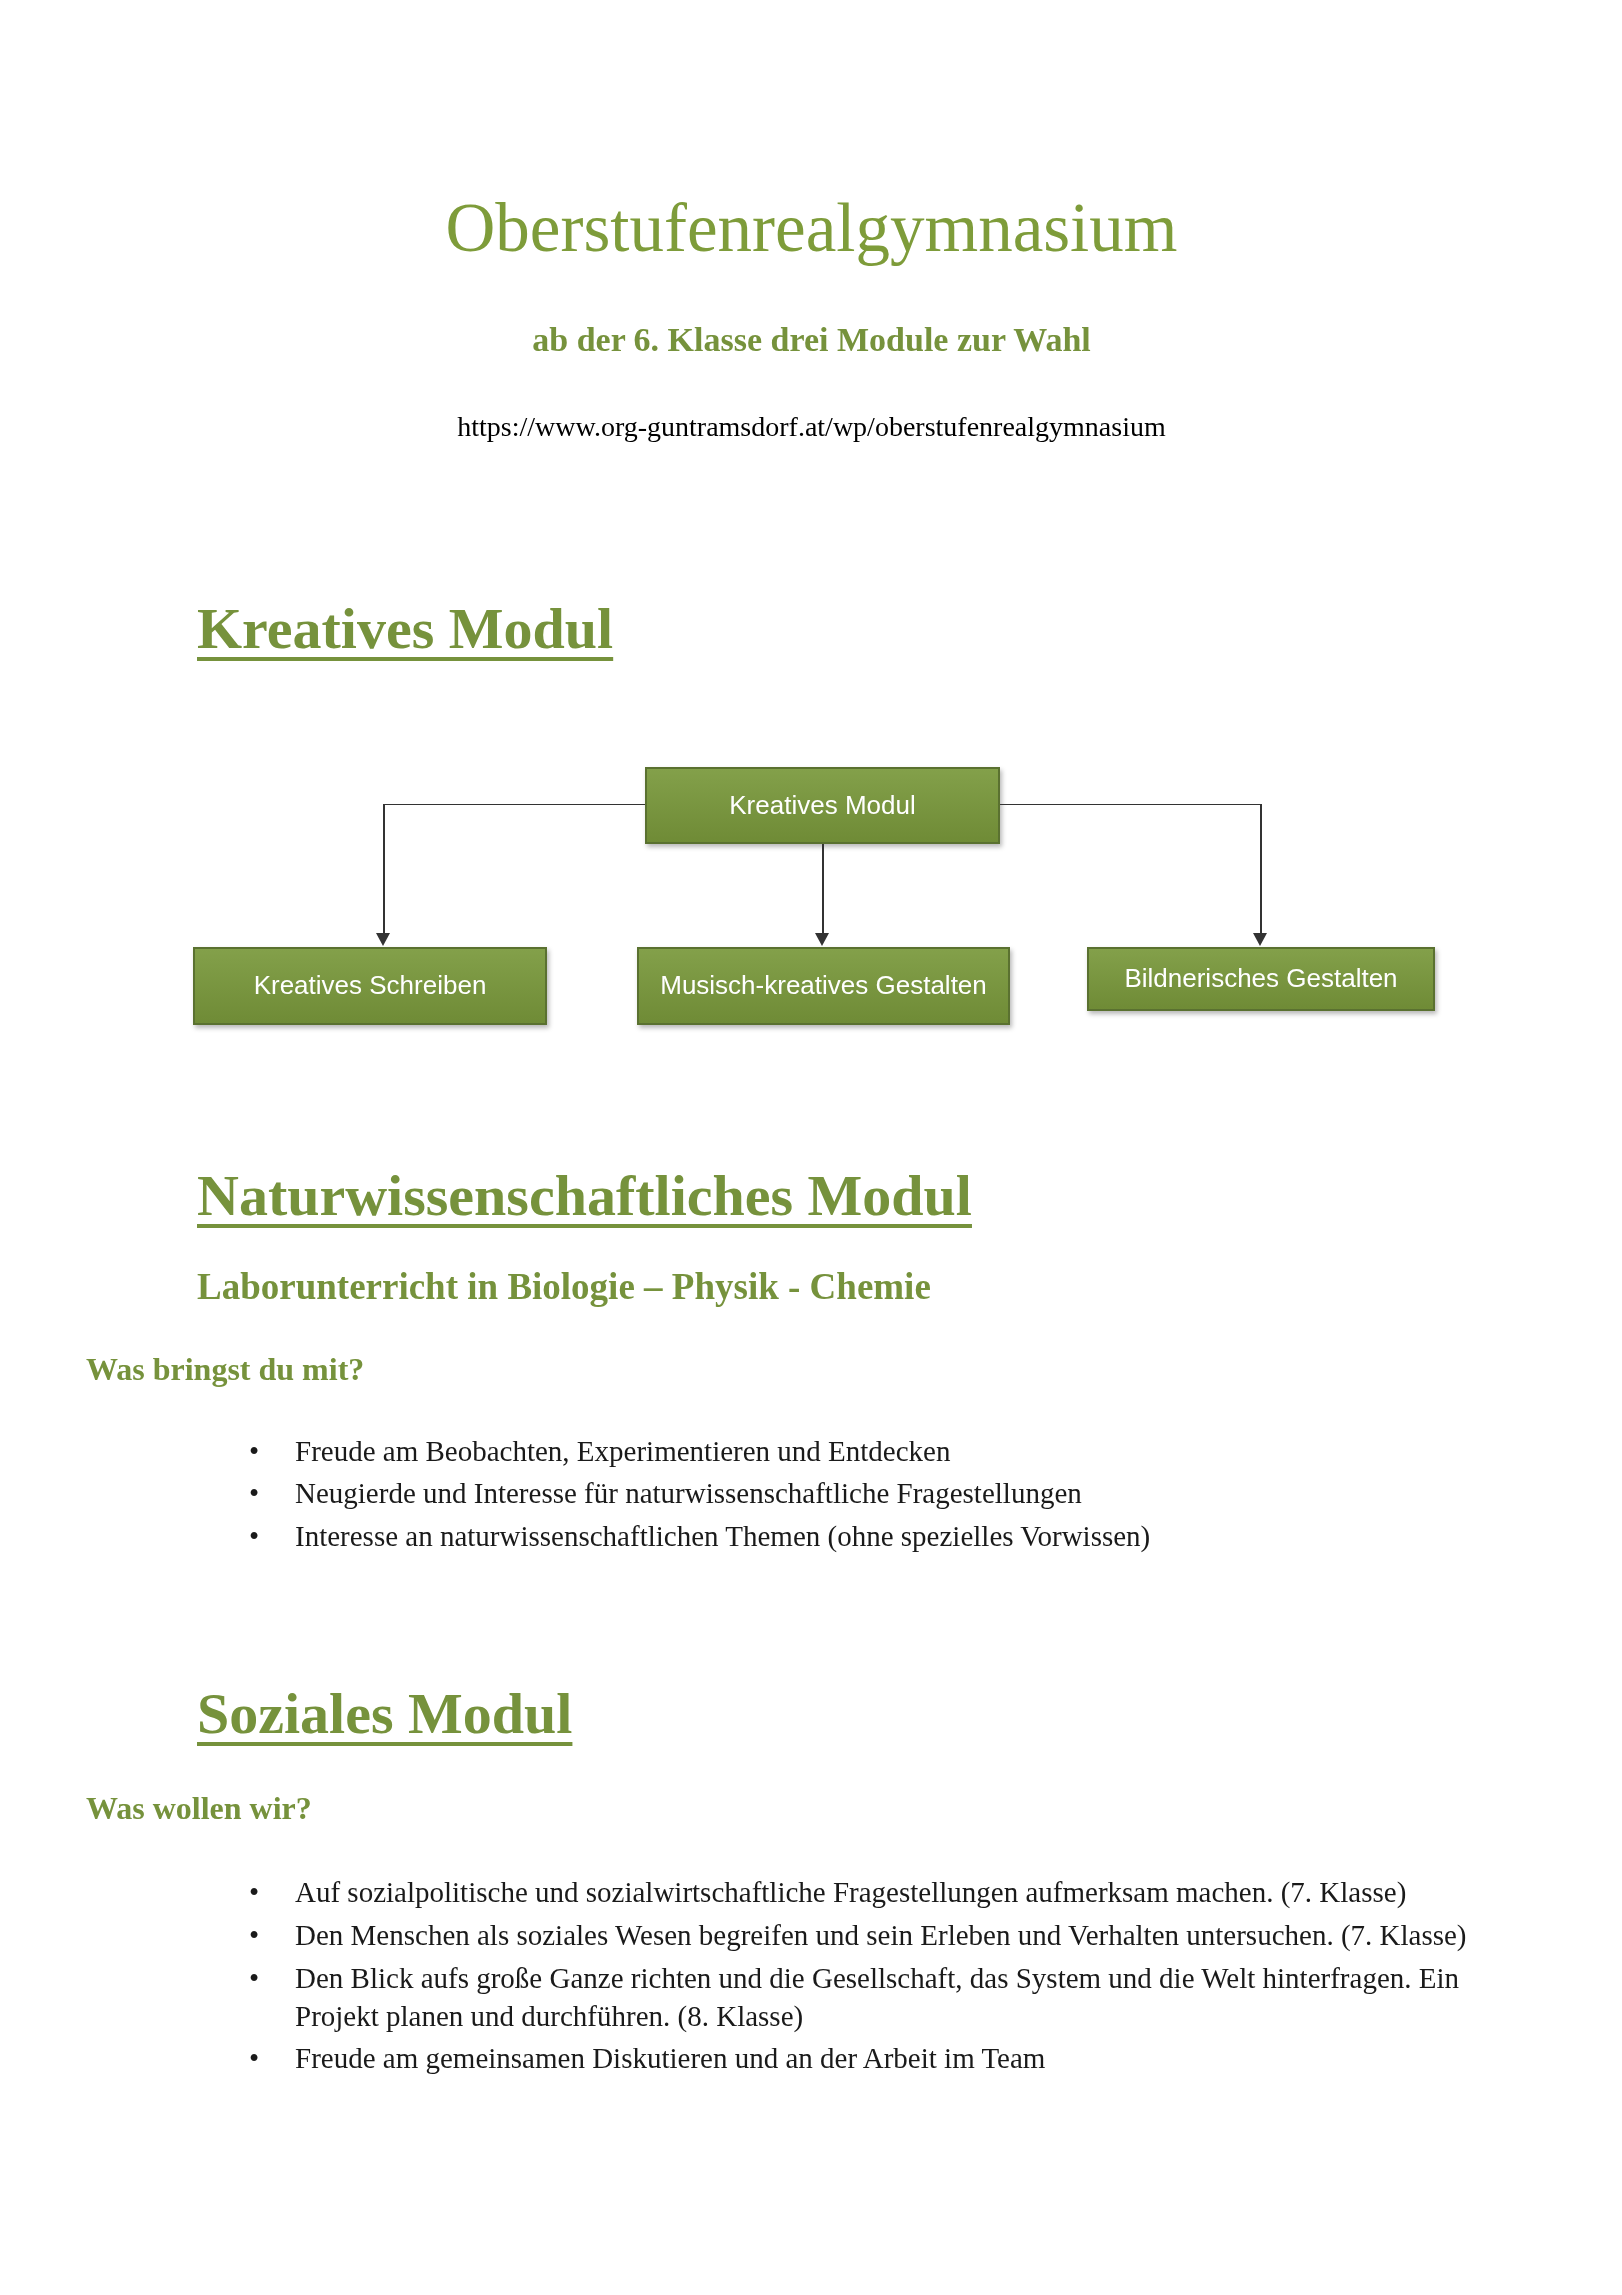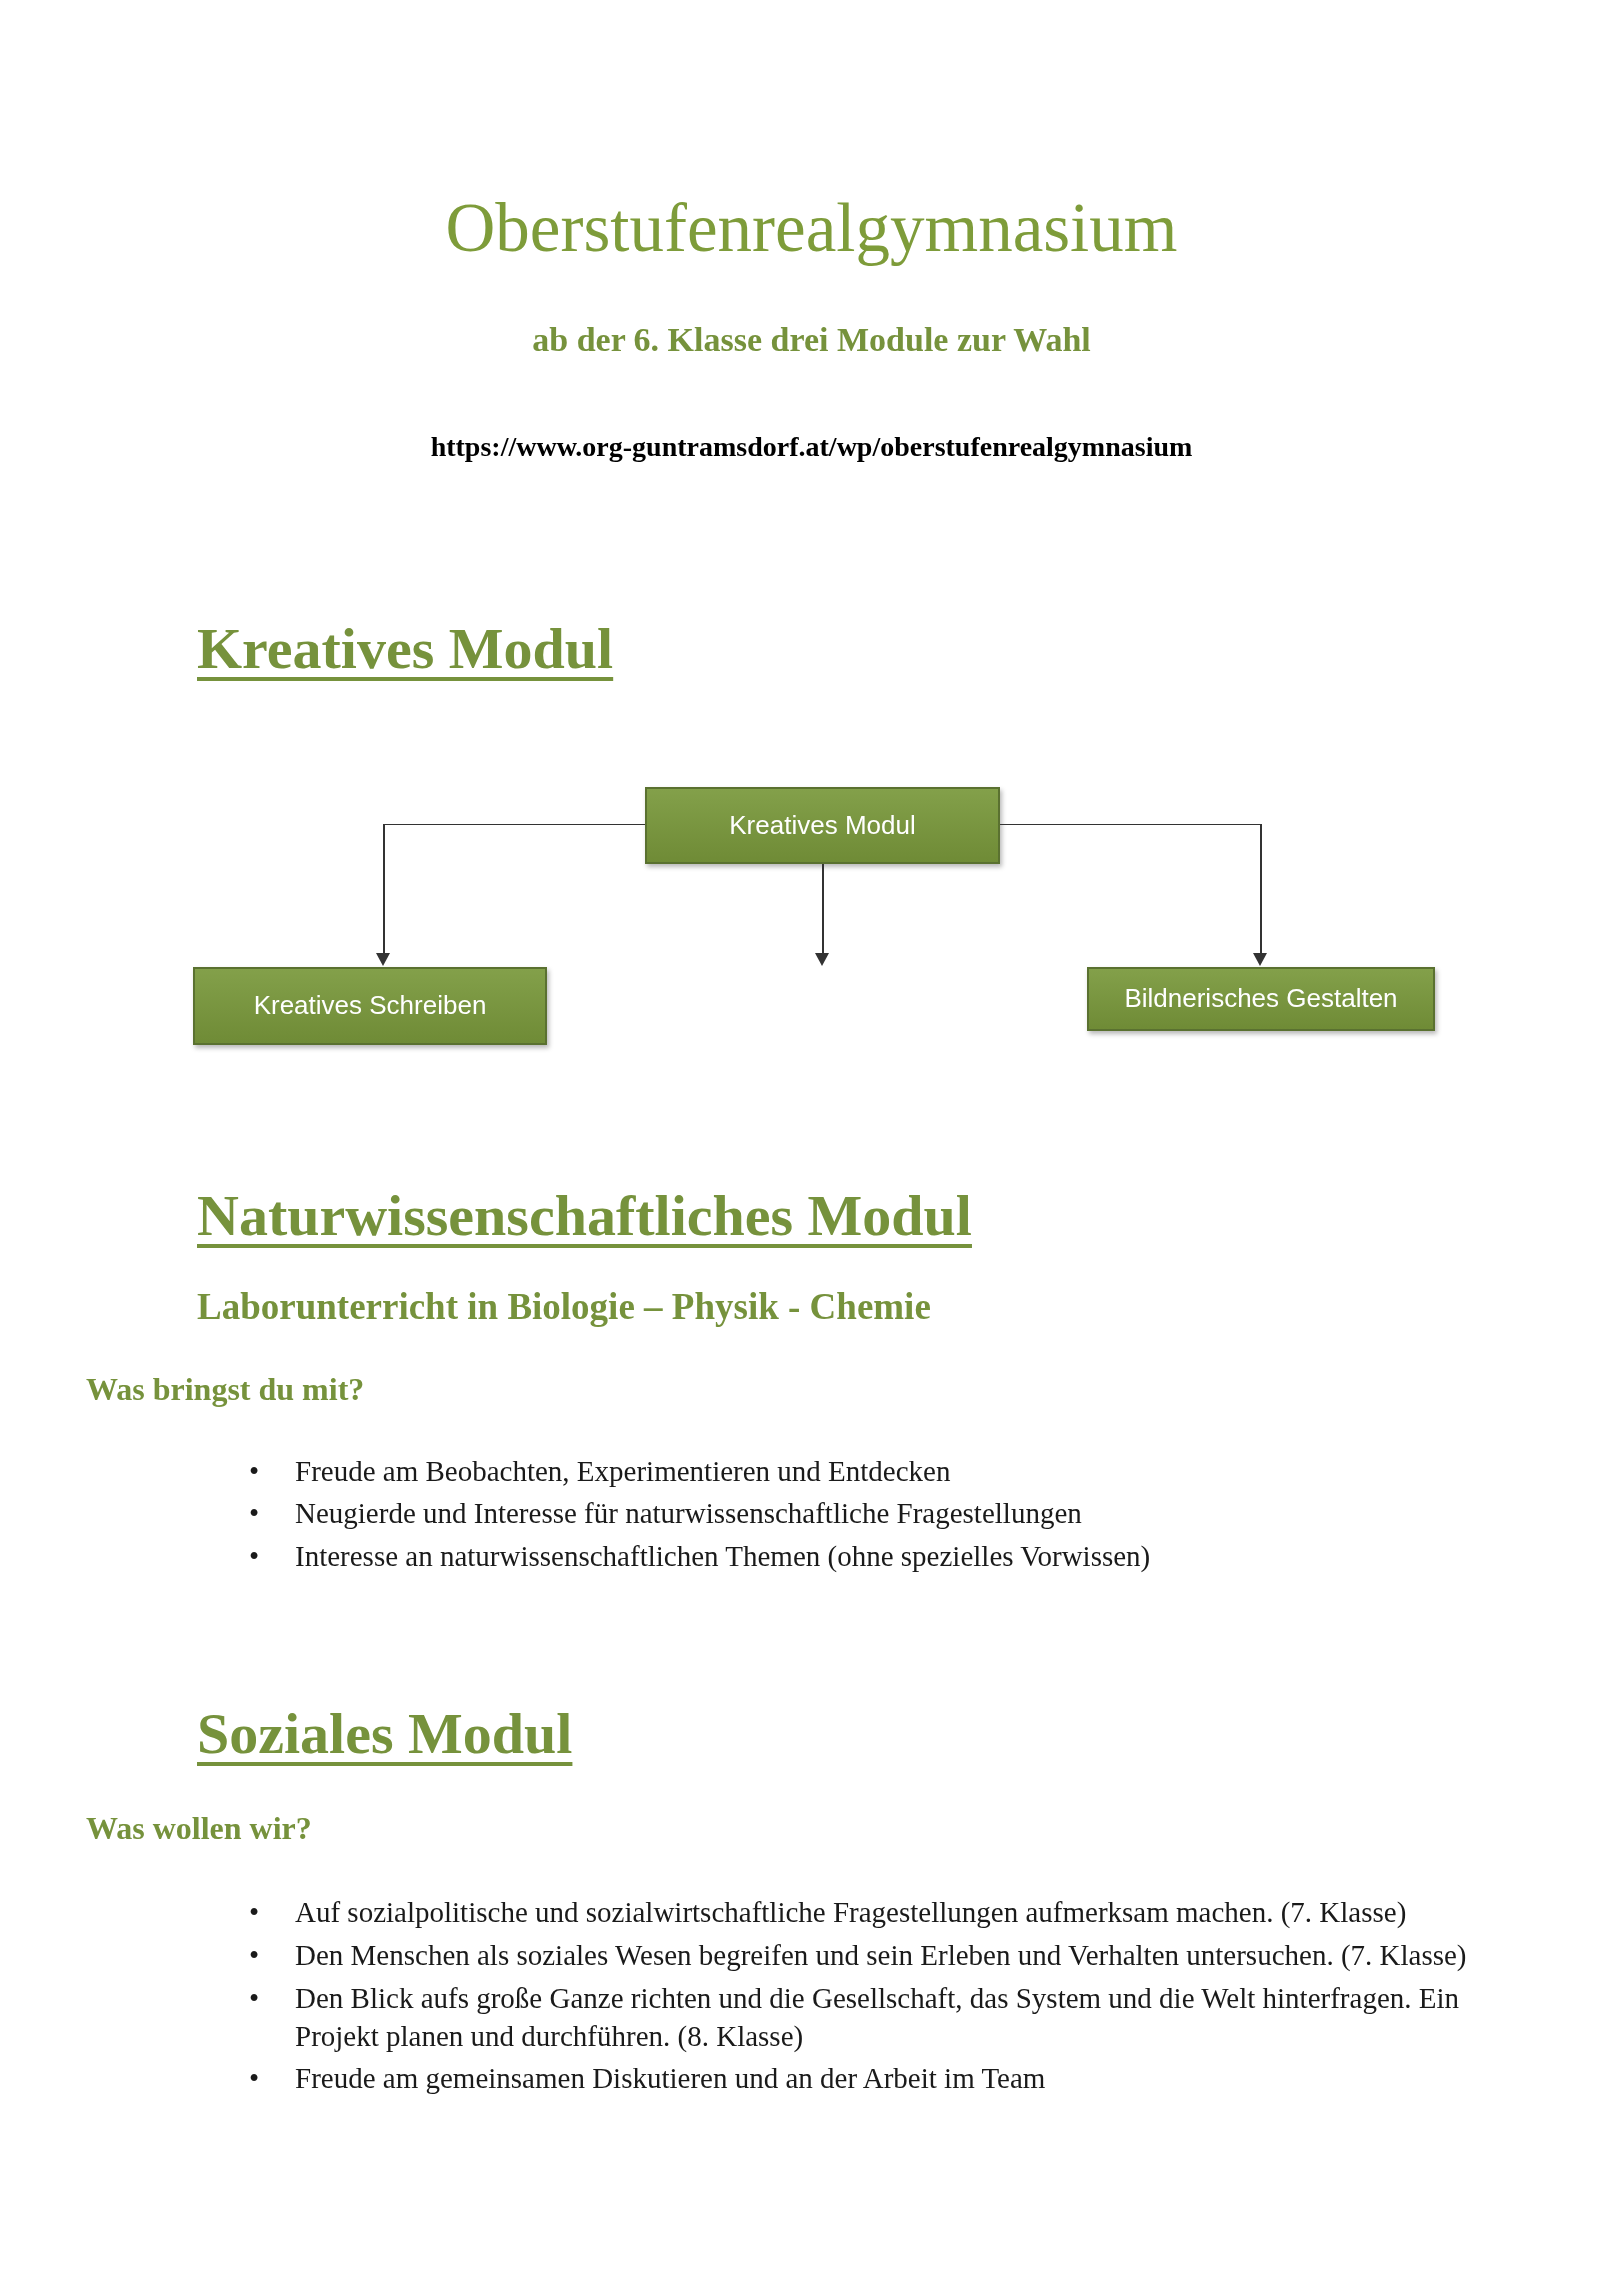--- a/index.html
+++ b/index.html
@@ -22,21 +22,21 @@
   .header{text-align:center;}
   .title{
     margin:0;padding-top:191px;font-size:69px;line-height:1.1;font-weight:normal;
     color:var(--title-green);
   }
   .subtitle{
     margin:54px 0 0 0;font-size:34px;line-height:1.1;font-weight:bold;
     color:var(--accent-green);
   }
   .url{
-    margin:74px 0 0 0;font-size:28px;line-height:1.1;color:#000000;font-weight:bold;
+    margin:54px 0 0 0;font-size:28px;line-height:1.1;color:#000000;font-weight:normal;
   }
   
   .section-heading{
     margin:0 0 0 197px;font-size:58px;line-height:1.15;font-weight:bold;
     color:var(--accent-green);
     text-decoration:underline;text-decoration-thickness:3.8px;text-underline-offset:9.2px;
   }
   .h-kreatives{margin-top:153px;}
   .h-natur{margin-top:138px;}
   .h-soziales{margin-top:126px;}
@@ -110,20 +110,21 @@
     <div class="cline cline-h-right"></div>
     <div class="cline cline-v-left"></div>
     <div class="cline cline-v-mid"></div>
     <div class="cline cline-v-right"></div>
 
     <div class="arrow-down arrow-left"></div>
     <div class="arrow-down arrow-mid"></div>
     <div class="arrow-down arrow-right"></div>
 
     <div class="dnode dnode-c0">Kreatives Schreiben</div>
+    <div class="dnode dnode-c1">Musisch-kreatives Gestalten</div>
     <div class="dnode dnode-c2">Bildnerisches Gestalten</div>
   </div>
 
   <h2 class="section-heading h-natur">Naturwissenschaftliches Modul</h2>
   <h3 class="sub-heading">Laborunterricht in Biologie – Physik - Chemie</h3>
   <h4 class="question">Was bringst du mit?</h4>
 
   <ul class="bullets">
     <li>Freude am Beobachten, Experimentieren und Entdecken</li>
     <li>Neugierde und Interesse für naturwissenschaftliche Fragestellungen</li>

